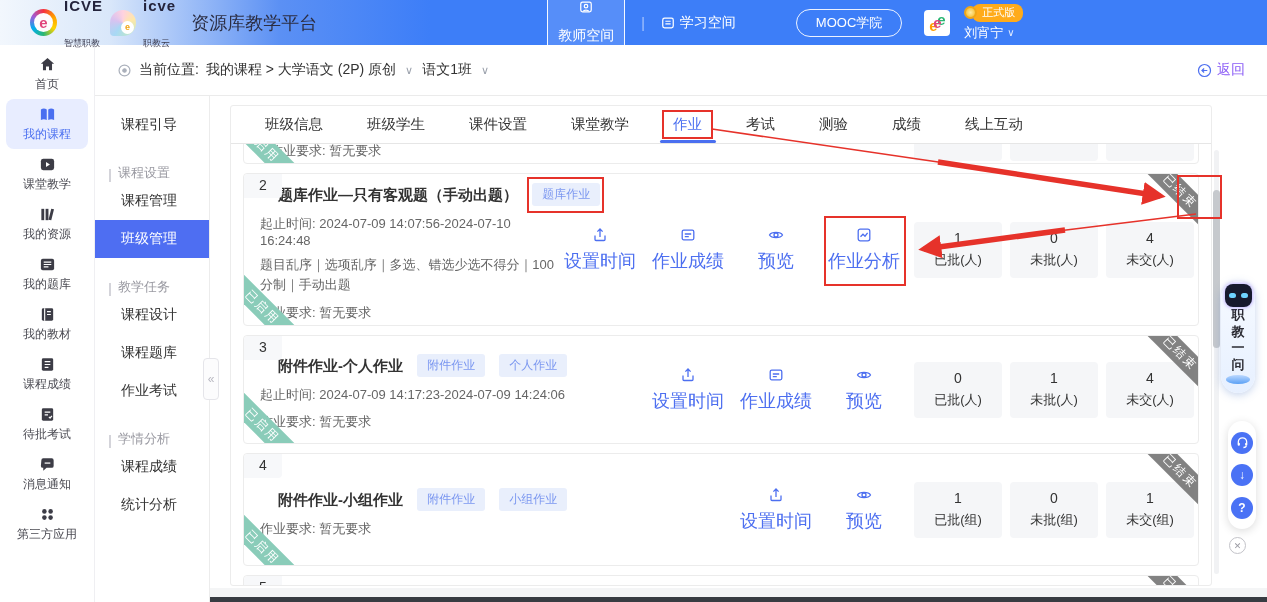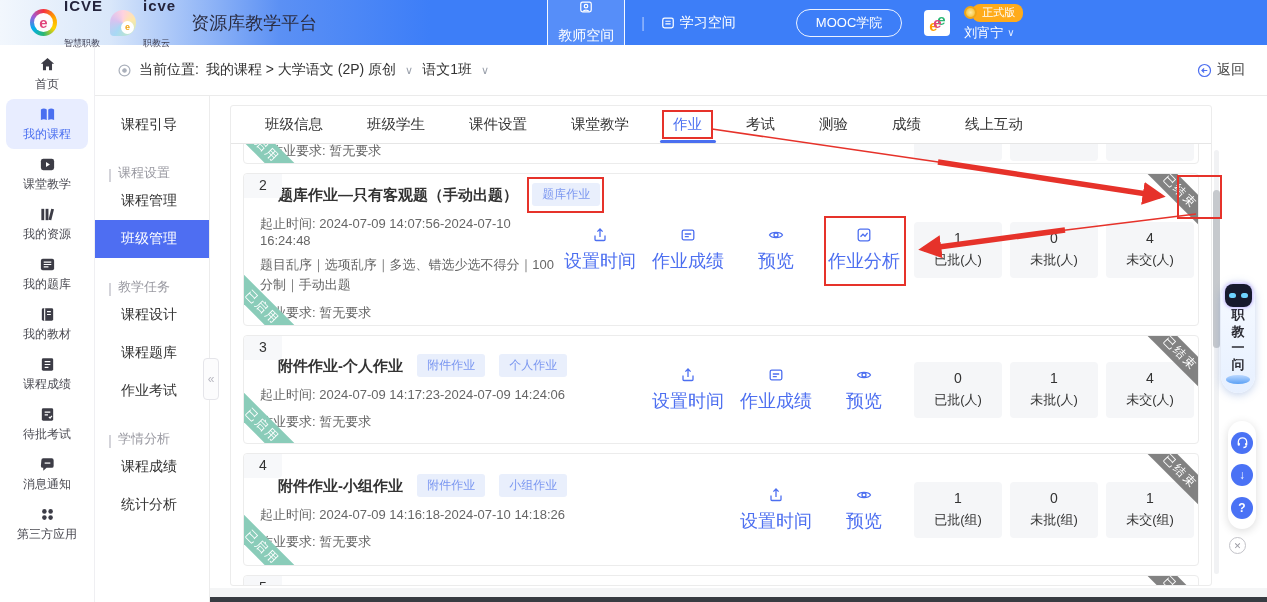--- a/index.html
+++ b/index.html
@@ -50,21 +50,21 @@
     gap:3px; font-size:12px; color:#4a4a52; cursor:pointer; margin:0 6px; border-radius:8px; }
   .nav-item svg { color:#3c3c46; }
   .nav-item.active { background:#e8edff; color:#4a6ff0; }
   .nav-item.active svg { color:#4a6ff0; }
 
   
   .breadcrumb-bar { position:absolute; left:95px; top:45px; width:1172px; height:51px; background:#fff;
     border-bottom:1px solid #ebebeb; display:flex; align-items:center; padding:0 22px; font-size:14px; color:#333; z-index:4; }
   .bc-left { display:flex; align-items:center; gap:7px; }
   .bc-caret { color:#9aa0ab; font-size:11px; margin:0 2px; cursor:pointer; }
-  .back-btn { margin-left:auto; color:#404040; display:flex; align-items:center; gap:5px; cursor:pointer; }
+  .back-btn { margin-left:auto; color:#8b5cf6; display:flex; align-items:center; gap:5px; cursor:pointer; }
 
   
   .submenu { position:absolute; left:95px; top:96px; width:115px; height:506px; background:#fff;
     border-right:1px solid #ececec; padding-top:10px; z-index:4; }
   .sm-item { height:38px; display:flex; align-items:center; padding-left:26px; font-size:14px; color:#333; cursor:pointer; }
   .sm-item.active { background:#4e6ef2; color:#fff; }
   .sm-section { height:34px; display:flex; align-items:flex-end; padding-left:14px; font-size:13px; color:#9a9aa2; margin-top:4px; }
   .sm-section .bar { display:inline-block; width:2px; height:13px; background:#d4d4da; margin-right:7px; }
   .collapse-tab { position:absolute; left:203px; top:358px; width:16px; height:42px; background:#fcfcfd;
     border:1px solid #e5e5ea; border-radius:4px; display:flex; align-items:center; justify-content:center;
@@ -464,21 +464,20 @@
         </div>
 
         <div class="rowcard row4">
           <span class="row-num">4</span>
           <div class="row-main">
             <div class="row-title">
               <span>附件作业-小组作业</span>
               <span class="badge">附件作业</span>
               <span class="badge">小组作业</span>
             </div>
-            <div class="meta">起止时间: 2024-07-09 14:16:18-2024-07-10 14:18:26</div>
             <div class="meta">作业要求: 暂无要求</div>
           </div>
           <div class="row-actions">
             <span class="action">
               <span class="ic"><svg width="16" height="16" viewBox="0 0 16 16" fill="none" stroke="#4d6ff0" stroke-width="1.3">
                     <path d="M3 8.5v4a1 1 0 0 0 1 1h8a1 1 0 0 0 1-1v-4"></path>
                     <path d="M8 10V2.2M5.4 4.6 8 2l2.6 2.6"></path>
                   </svg></span>
               <span>设置时间</span>
             </span>

